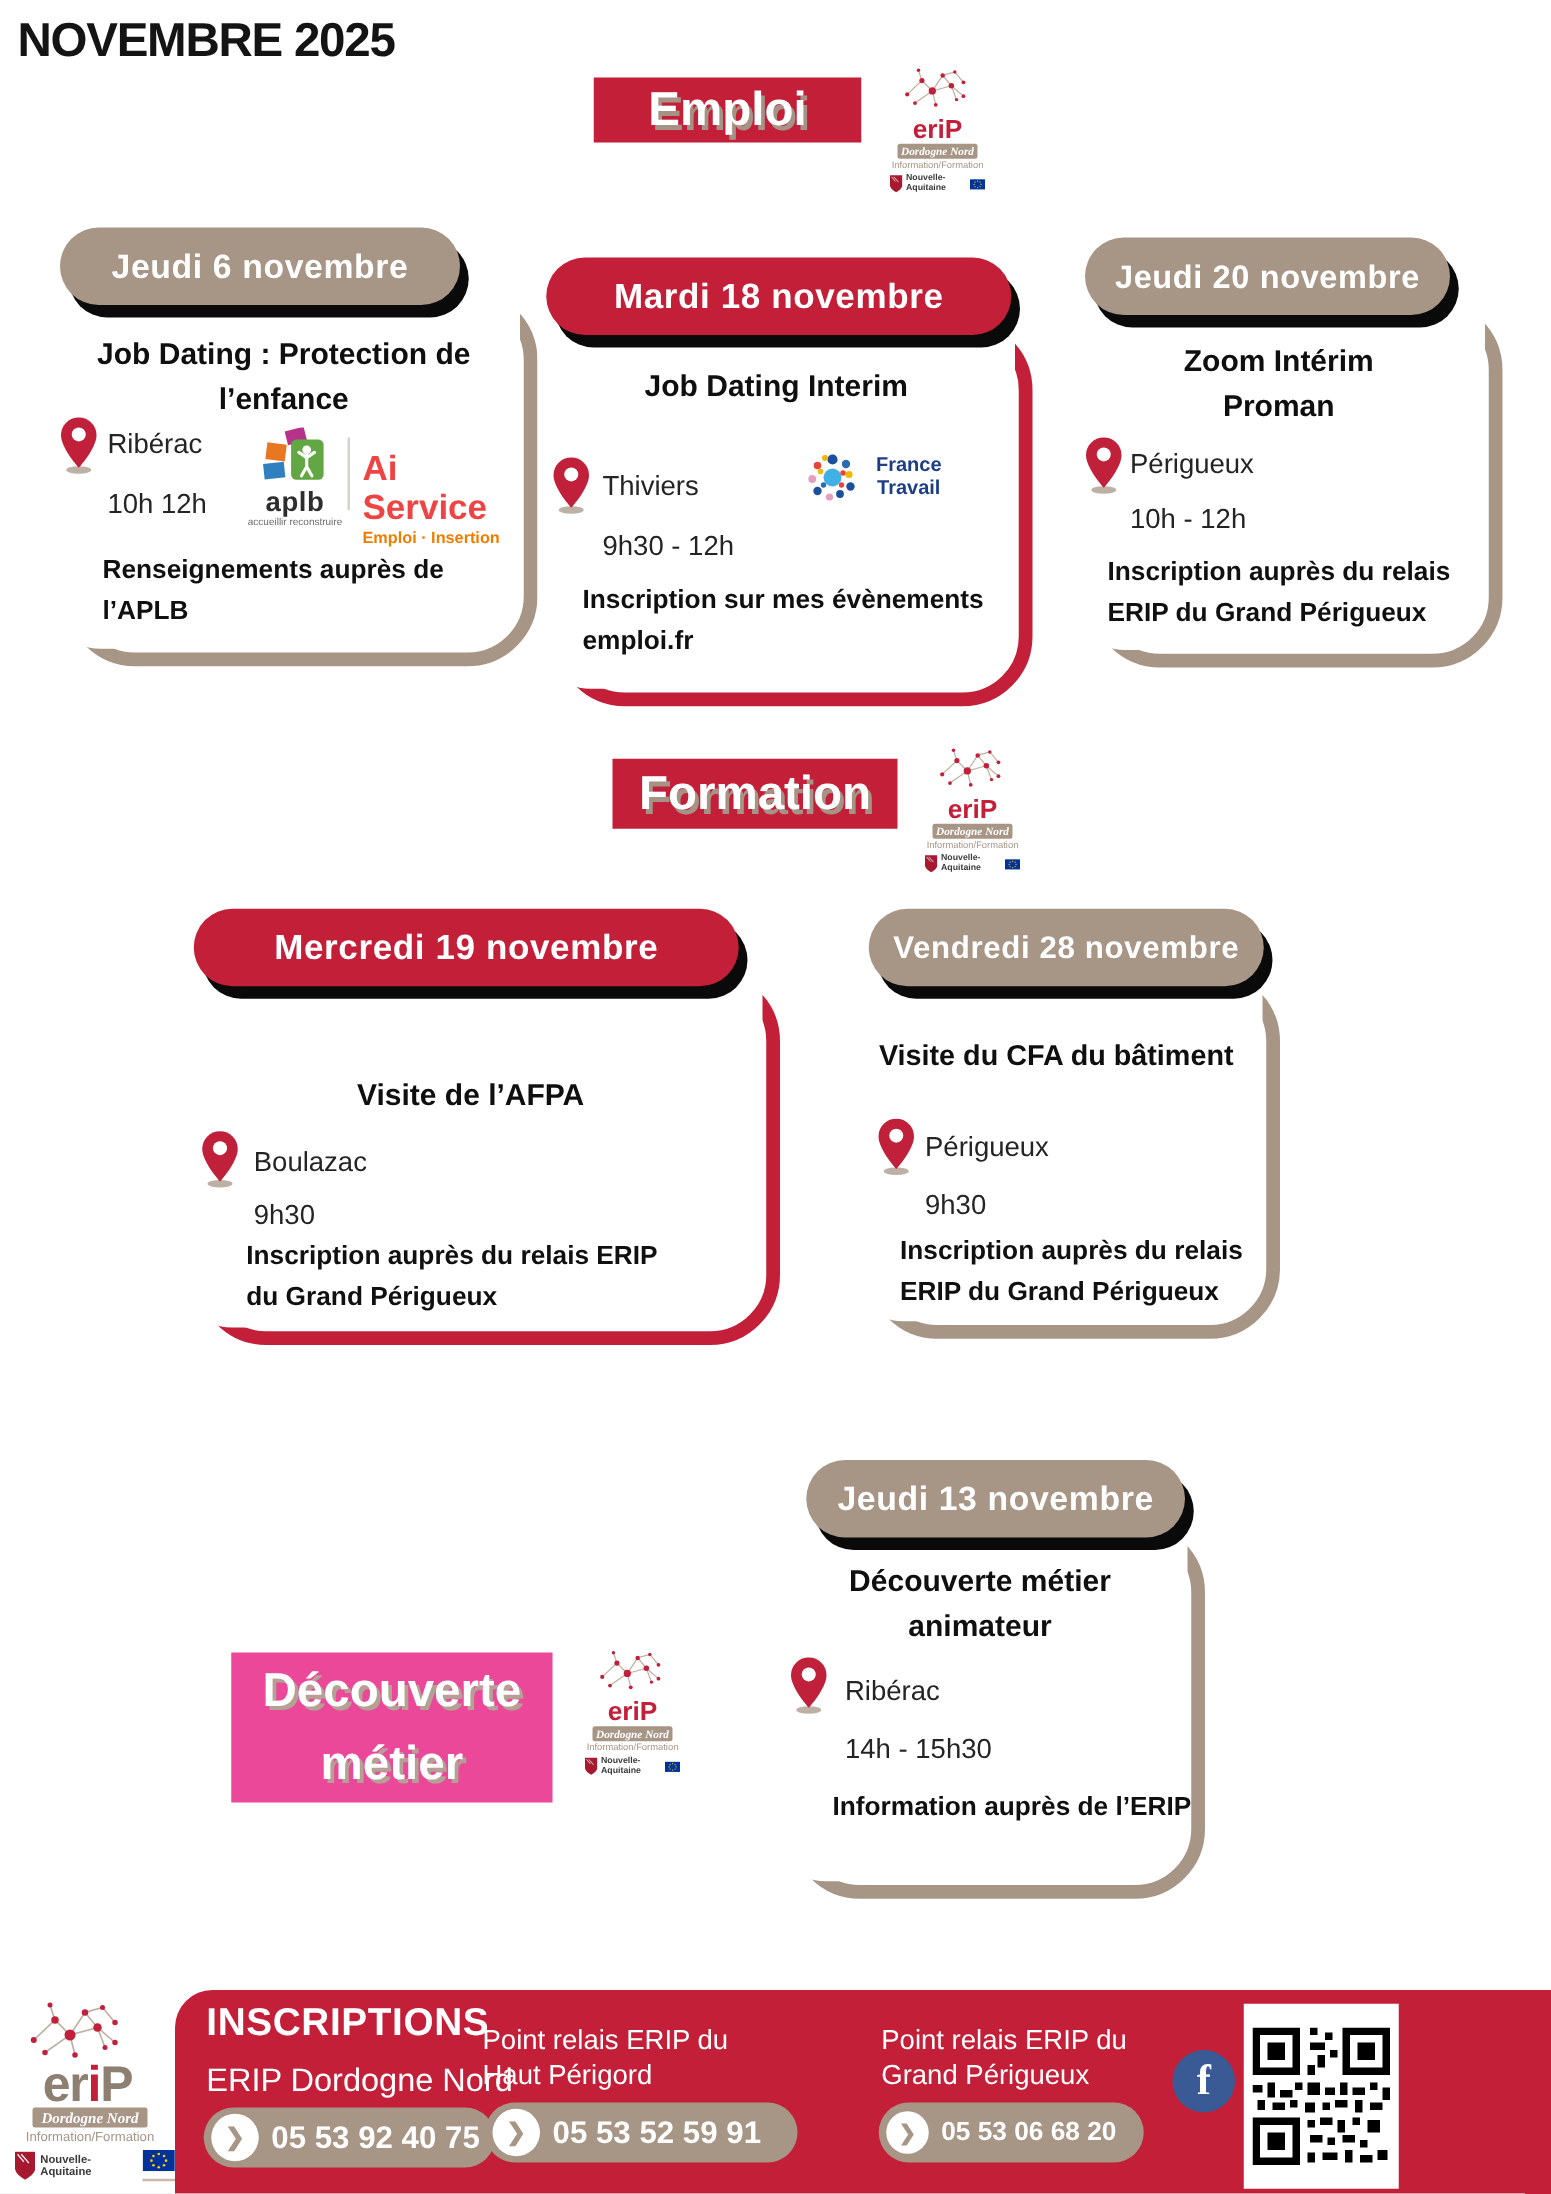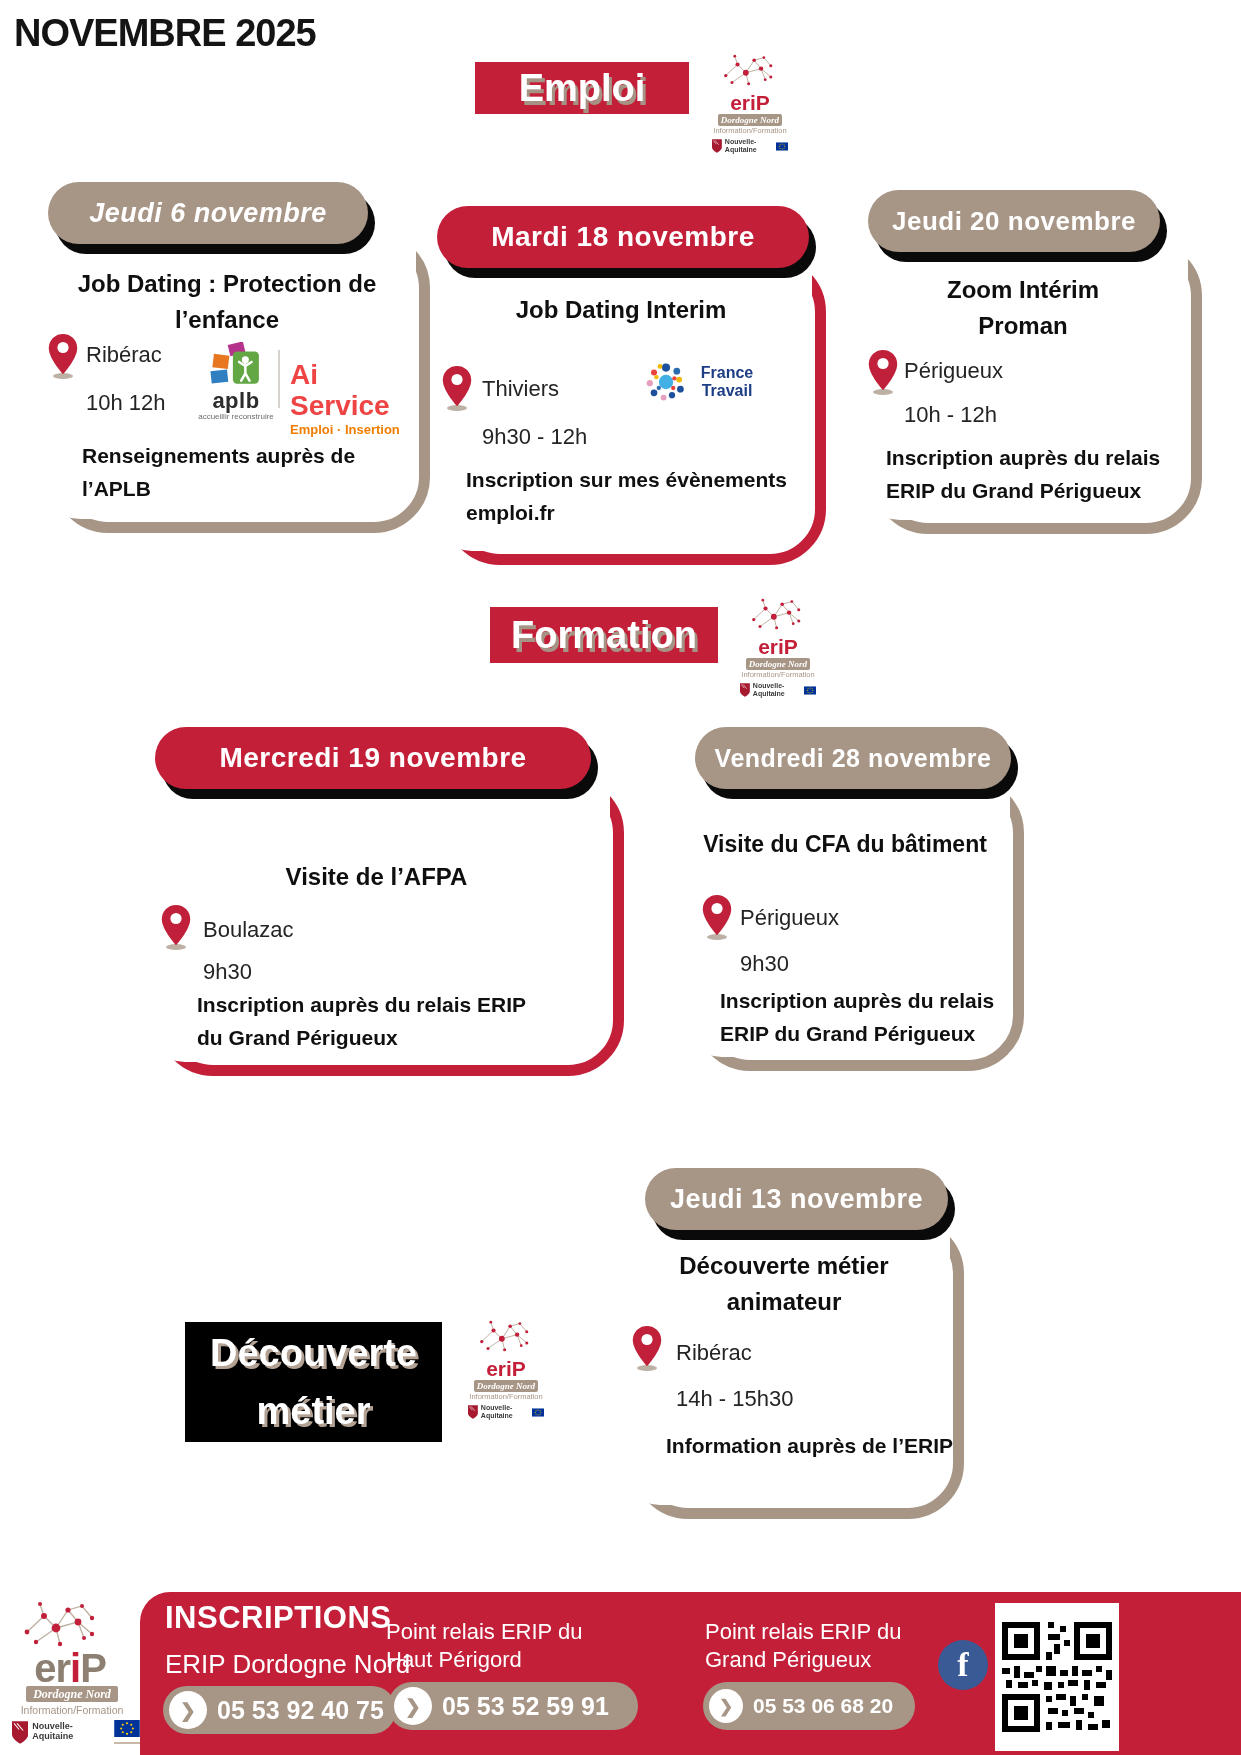--- a/index.html
+++ b/index.html
@@ -43,21 +43,21 @@
   .erip-badge{position:absolute;width:76px;text-align:center;}
   .erip-word{color:#c41f39;font-weight:800;font-size:21px;line-height:1;}
   .erip-ribbon{background:#a79586;color:#fff;font-family:"Liberation Serif",serif;font-style:italic;
       font-weight:700;font-size:9px;line-height:12px;border-radius:2px;margin:1px 6px 0 6px;
       white-space:nowrap;overflow:hidden;}
   .erip-sub{color:#a79586;font-size:7.5px;}
   .erip-orgs{display:flex;align-items:center;justify-content:center;gap:3px;margin-top:2px;}
   .na-label{font-size:7px;font-weight:700;color:#3a3a3a;text-align:left;line-height:1.1;}
 
   
-  .dm-block{position:absolute;background:#000000;color:#fff;font-weight:800;font-size:38px;
+  .dm-block{position:absolute;background:#ec4899;color:#fff;font-weight:800;font-size:38px;
       line-height:58px;text-align:center;text-shadow:3px 3px 0 #b3a294;padding-top:2px;}
 
   
   .footer-red{position:absolute;left:140px;top:1592px;right:0;bottom:0;background:#c41f39;
       border-top-left-radius:30px;}
   .f-heading{position:absolute;color:#fff;font-size:31px;font-weight:800;letter-spacing:.5px;}
   .f-name{position:absolute;color:#fff;font-size:26px;line-height:1.25;}
   .f-name.small{font-size:22px;}
   .tel-pill{position:absolute;height:48px;background:#a79586;border-radius:26px;display:flex;
       align-items:center;gap:10px;padding-left:6px;box-sizing:border-box;color:#fff;font-weight:800;}
@@ -129,21 +129,21 @@
         <circle cx="6.5" cy="8" r="1"></circle>
             <circle cx="8" cy="4.5" r="1"></circle>
           </g>
       </svg>
     </div>
   </div>
 
   <div class="card" style="left:38px;top:182px;width:378px;height:337px;">
     <div class="card-borderlayer"></div>
     <div class="card-bg"></div>
-    <div class="pill" style="left:10px;width:320px;font-style:italic;">Jeudi 6 novembre</div>
+    <div class="pill" style="left:10px;width:320px;">Jeudi 6 novembre</div>
     <div class="ev-title" style="left:12px;right:12px;top:84px;">Job Dating : Protection de l’enfance</div>
     <div class="pin" style="left:8px;top:150px;">
       <svg width="34" height="48" viewBox="0 0 34 48">
         <ellipse cx="17" cy="44" rx="10" ry="3" fill="#a79586" opacity=".75"></ellipse>
         <path d="M17 2 C9 2 2.8 8.2 2.8 16.2 c0 10.5 14.2 26 14.2 26 s14.2 -15.5 14.2 -26 C31.2 8.2 25 2 17 2 z" fill="#c0203a"></path>
         <circle cx="17" cy="15.5" r="5.6" fill="#fff"></circle>
       </svg>
     </div>
     <div class="loc" style="left:48px;top:160px;">Ribérac</div>
     <div class="time" style="left:48px;top:208px;">10h 12h</div>

